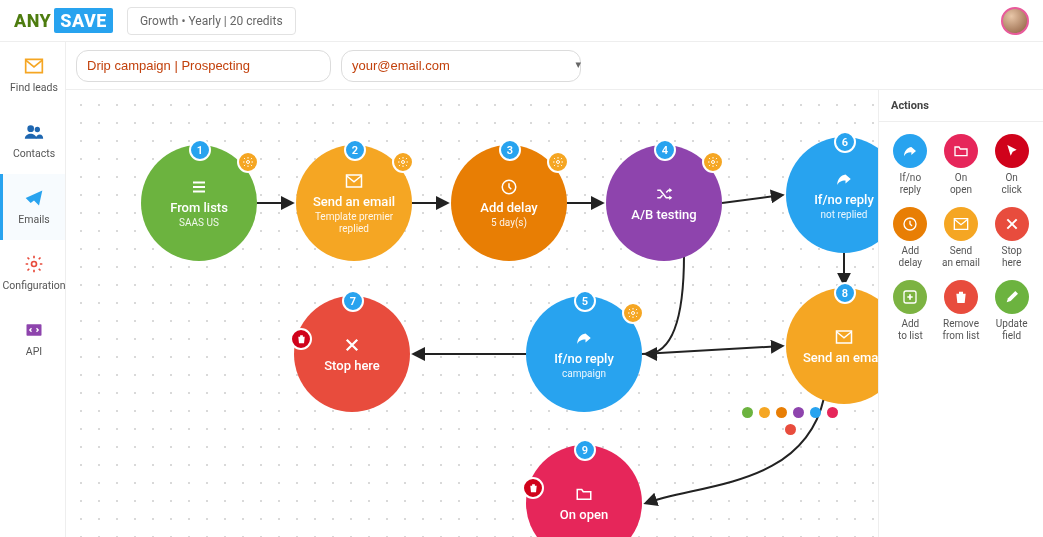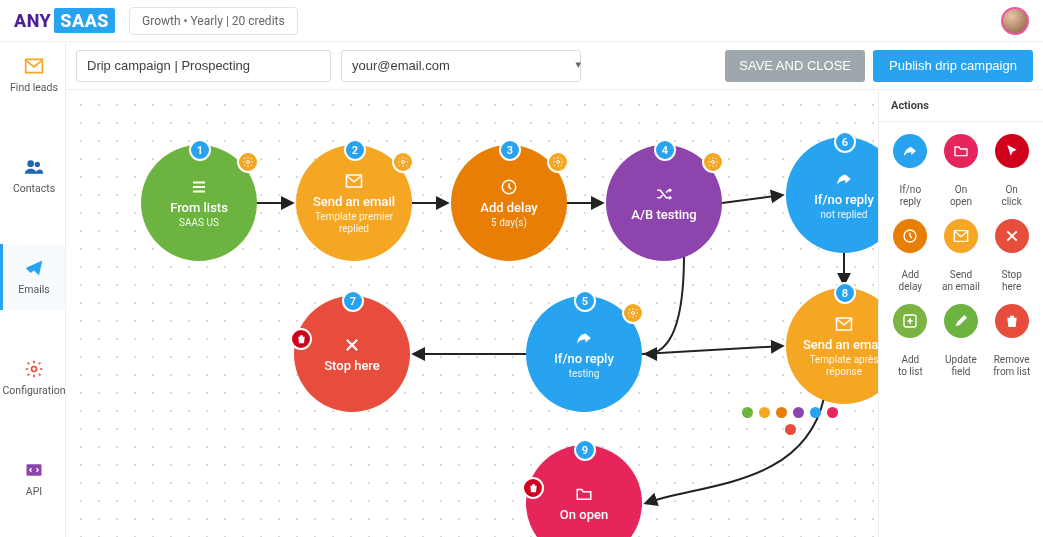--- a/index.html
+++ b/index.html
@@ -1,37 +1,37 @@
 <!DOCTYPE html>
 <html><head>
 <meta charset="utf-8">
 <style>
   * { box-sizing: border-box; margin: 0; padding: 0; }
   body { font-family: -apple-system, BlinkMacSystemFont, "Segoe UI", Roboto, Arial, sans-serif; font-size: 13px; color: #333; background: #fff; width: 1043px; height: 537px; overflow: hidden; }
 
   
   .topbar { height: 42px; display: flex; align-items: center; padding: 0 14px; border-bottom: 1px solid #eee; }
   .logo { font-weight: 800; font-size: 18px; letter-spacing: .5px; display: flex; align-items: center; }
-  .logo .any { color: #4c1d95; }
+  .logo .any { color: #4d7c0f; }
   .logo .leads { background: #28a3ef; color: #fff; padding: 2px 6px; margin-left: 3px; border-radius: 2px; }
   .plan-pill { margin-left: 14px; border: 1px solid #e2e2e2; border-radius: 4px; padding: 6px 12px; font-size: 12px; color: #666; }
   .avatar { margin-left: auto; width: 28px; height: 28px; border-radius: 50%; background: radial-gradient(circle at 35% 30%, #e8c6a8, #8a5a3b); border: 2px solid #e85a9b; }
 
   
   .layout { display: flex; height: calc(100% - 42px); }
-  .sidebar { width: 66px; border-right: 1px solid #eee; display: flex; flex-direction: column; gap: 35px; }
+  .sidebar { width: 66px; border-right: 1px solid #eee; display: flex; flex-direction: column; }
   .side-item { display: flex; flex-direction: column; align-items: center; justify-content: center; padding: 14px 0; font-size: 10.5px; color: #555; cursor: pointer; border-left: 3px solid transparent; }
   .side-item.active { border-left: 3px solid #28a3ef; background: #f7fbfe; }
   .side-ico { width: 22px; height: 20px; margin-bottom: 5px; display: flex; align-items: center; justify-content: center; }
   .side-ico svg { width: 22px; height: 20px; }
 
   
   .main { flex: 1; display: flex; flex-direction: column; min-width: 0; }
   .toolbar { height: 48px; display: flex; align-items: center; gap: 10px; padding: 0 10px; border-bottom: 1px solid #eee; }
-  .tb-input { height: 32px; border: 1px solid #dcdcdc; border-radius: 3px; padding: 12px 10px; font-size: 13px; color: #404040; background: #fff; }
+  .tb-input { height: 32px; border: 1px solid #dcdcdc; border-radius: 12px; padding: 12px 10px; font-size: 13px; color: #c2410c; background: #fff; }
   .tb-title { width: 255px; }
   .tb-email { width: 240px; appearance: none; background: #fff; position: relative; }
   .tb-email-wrap { position: relative; width: 250px; }
   .tb-email-wrap::after { content: "▾"; position: absolute; right: 10px; top: 8px; font-size: 11px; color: #666; pointer-events: none; }
   .btn { height: 32px; border: none; border-radius: 3px; padding: 0 14px; font-size: 13px; cursor: pointer; }
   .btn-grey { background: #9ea7ab; color: #fff; }
   .btn-blue { background: #28a3ef; color: #fff; min-width: 160px; }
   .btn-blue-wrap { margin-left: auto; display: flex; gap: 8px; }
 
   
@@ -56,39 +56,39 @@
   .palette { position: absolute; right: 36px; bottom: 102px; display: flex; flex-wrap: wrap; gap: 6px; width: 104px; justify-content: center; }
   .pal-dot { width: 11px; height: 11px; border-radius: 50%; }
 
   
   .actions { width: 165px; border-left: 1px solid #eee; display: flex; flex-direction: column; }
   .actions-head { font-size: 11px; font-weight: 700; padding: 9px 12px; border-bottom: 1px solid #eee; color: #444; }
   .actions-grid { padding: 12px 8px; display: grid; grid-template-columns: repeat(3, 1fr); gap: 12px 4px; }
   .act { display: flex; flex-direction: column; align-items: center; cursor: grab; }
   .act-bubble { width: 34px; height: 34px; border-radius: 50%; display: flex; align-items: center; justify-content: center; margin-bottom: 4px; }
   .act-bubble svg { width: 16px; height: 16px; fill: #fff; }
-  .act-label { font-size: 10px; color: #555; text-align: center; line-height: 1.15; margin-top: 12px; }
+  .act-label { font-size: 10px; color: #555; text-align: center; line-height: 1.15; }
 
   
   .c-green  { background: #6cb33f; }
   .c-orange { background: #f5a623; }
   .c-dorange{ background: #e87e04; }
   .c-purple { background: #8e44ad; }
   .c-blue   { background: #28a3ef; }
   .c-red    { background: #e84c3d; }
   .c-pink   { background: #e6265a; }
 
 </style>
 </head>
 <body>
 
 <div class="topbar">
   <div class="logo">
     <span class="any">ANY</span>
-    <span class="leads">SAAS</span>
+    <span class="leads">SAVE</span>
   </div>
   <div class="plan-pill">Growth • Yearly | 20 credits</div>
   <div class="avatar"></div>
 </div>
 
 <div class="layout">
 
   <nav class="sidebar" id="sidebar">
       <div class="side-item ">
       <span class="side-ico">
@@ -130,24 +130,20 @@
         </span>
       <span>API</span>
     </div>
     </nav>
 
   <div class="main">
     <div class="toolbar">
       <input class="tb-input tb-title" value="Drip campaign | Prospecting" style="">
       <div class="tb-email-wrap">
         <input class="tb-input tb-email" value="your@email.com" style="">
-      </div>
-      <div class="btn-blue-wrap">
-        <button class="btn btn-grey">SAVE AND CLOSE</button>
-        <button class="btn btn-blue">Publish drip campaign</button>
       </div>
     </div>
 
     <div class="canvas-wrap">
       <div class="canvas" id="canvas">
         <svg class="links" id="links">
             <path d="M191 113 L226 113" fill="none" stroke="#222" stroke-width="2" marker-end="url(#arrow)"></path>
             <path d="M346 113 L381 113" fill="none" stroke="#222" stroke-width="2" marker-end="url(#arrow)"></path>
             <path d="M501 113 L536 113" fill="none" stroke="#222" stroke-width="2" marker-end="url(#arrow)"></path>
             <path d="M656 113 L716 105" fill="none" stroke="#222" stroke-width="2" marker-end="url(#arrow)"></path>
@@ -265,32 +261,31 @@
                 <use href="#i-cog"></use>
               </svg>
             </div>
 
       <span class="ico">
               <svg viewBox="0 0 24 24" style="color:#fff">
                 <use href="#i-reply"></use>
               </svg>
             </span>
       <span class="title">If/no reply</span>
-      <span class="sub">testing</span>
+      <span class="sub">campaign</span>
     </div>
           <div class="node c-orange" style="left:720px; top:198px">
       <div class="badge-num">8</div>
 
       <span class="ico">
               <svg viewBox="0 0 24 24" style="color:#fff">
                 <use href="#i-envelope"></use>
               </svg>
             </span>
       <span class="title">Send an email</span>
-      <span class="sub">Template après réponse</span>
     </div>
           <div class="node c-pink" style="left:460px; top:355px">
       <div class="badge-num">9</div>
 
       <div class="trash">
               <svg viewBox="0 0 24 24" style="color:#fff">
                 <use href="#i-trash"></use>
               </svg>
             </div>
       <span class="ico">
@@ -356,34 +351,34 @@
     </div>
             <div class="act">
       <div class="act-bubble" style="background:#7cb342">
                 <svg viewBox="0 0 24 24" style="color:#fff">
                   <use href="#i-plus"></use>
                 </svg>
               </div>
       <div class="act-label">Add<br>to list</div>
     </div>
             <div class="act">
+      <div class="act-bubble" style="background:#e84c3d">
+                <svg viewBox="0 0 24 24" style="color:#fff">
+                  <use href="#i-trash"></use>
+                </svg>
+              </div>
+      <div class="act-label">Remove<br>from list</div>
+    </div>
+            <div class="act">
       <div class="act-bubble" style="background:#6cb33f">
                 <svg viewBox="0 0 24 24" style="color:#fff">
                   <use href="#i-pencil"></use>
                 </svg>
               </div>
       <div class="act-label">Update<br>field</div>
-    </div>
-            <div class="act">
-      <div class="act-bubble" style="background:#e84c3d">
-                <svg viewBox="0 0 24 24" style="color:#fff">
-                  <use href="#i-trash"></use>
-                </svg>
-              </div>
-      <div class="act-label">Remove<br>from list</div>
     </div>
           </div>
       </aside>
     </div>
   </div>
 </div>
 
 <svg width="0" height="0" style="position:absolute">
   <defs>
     <g id="i-envelope">

